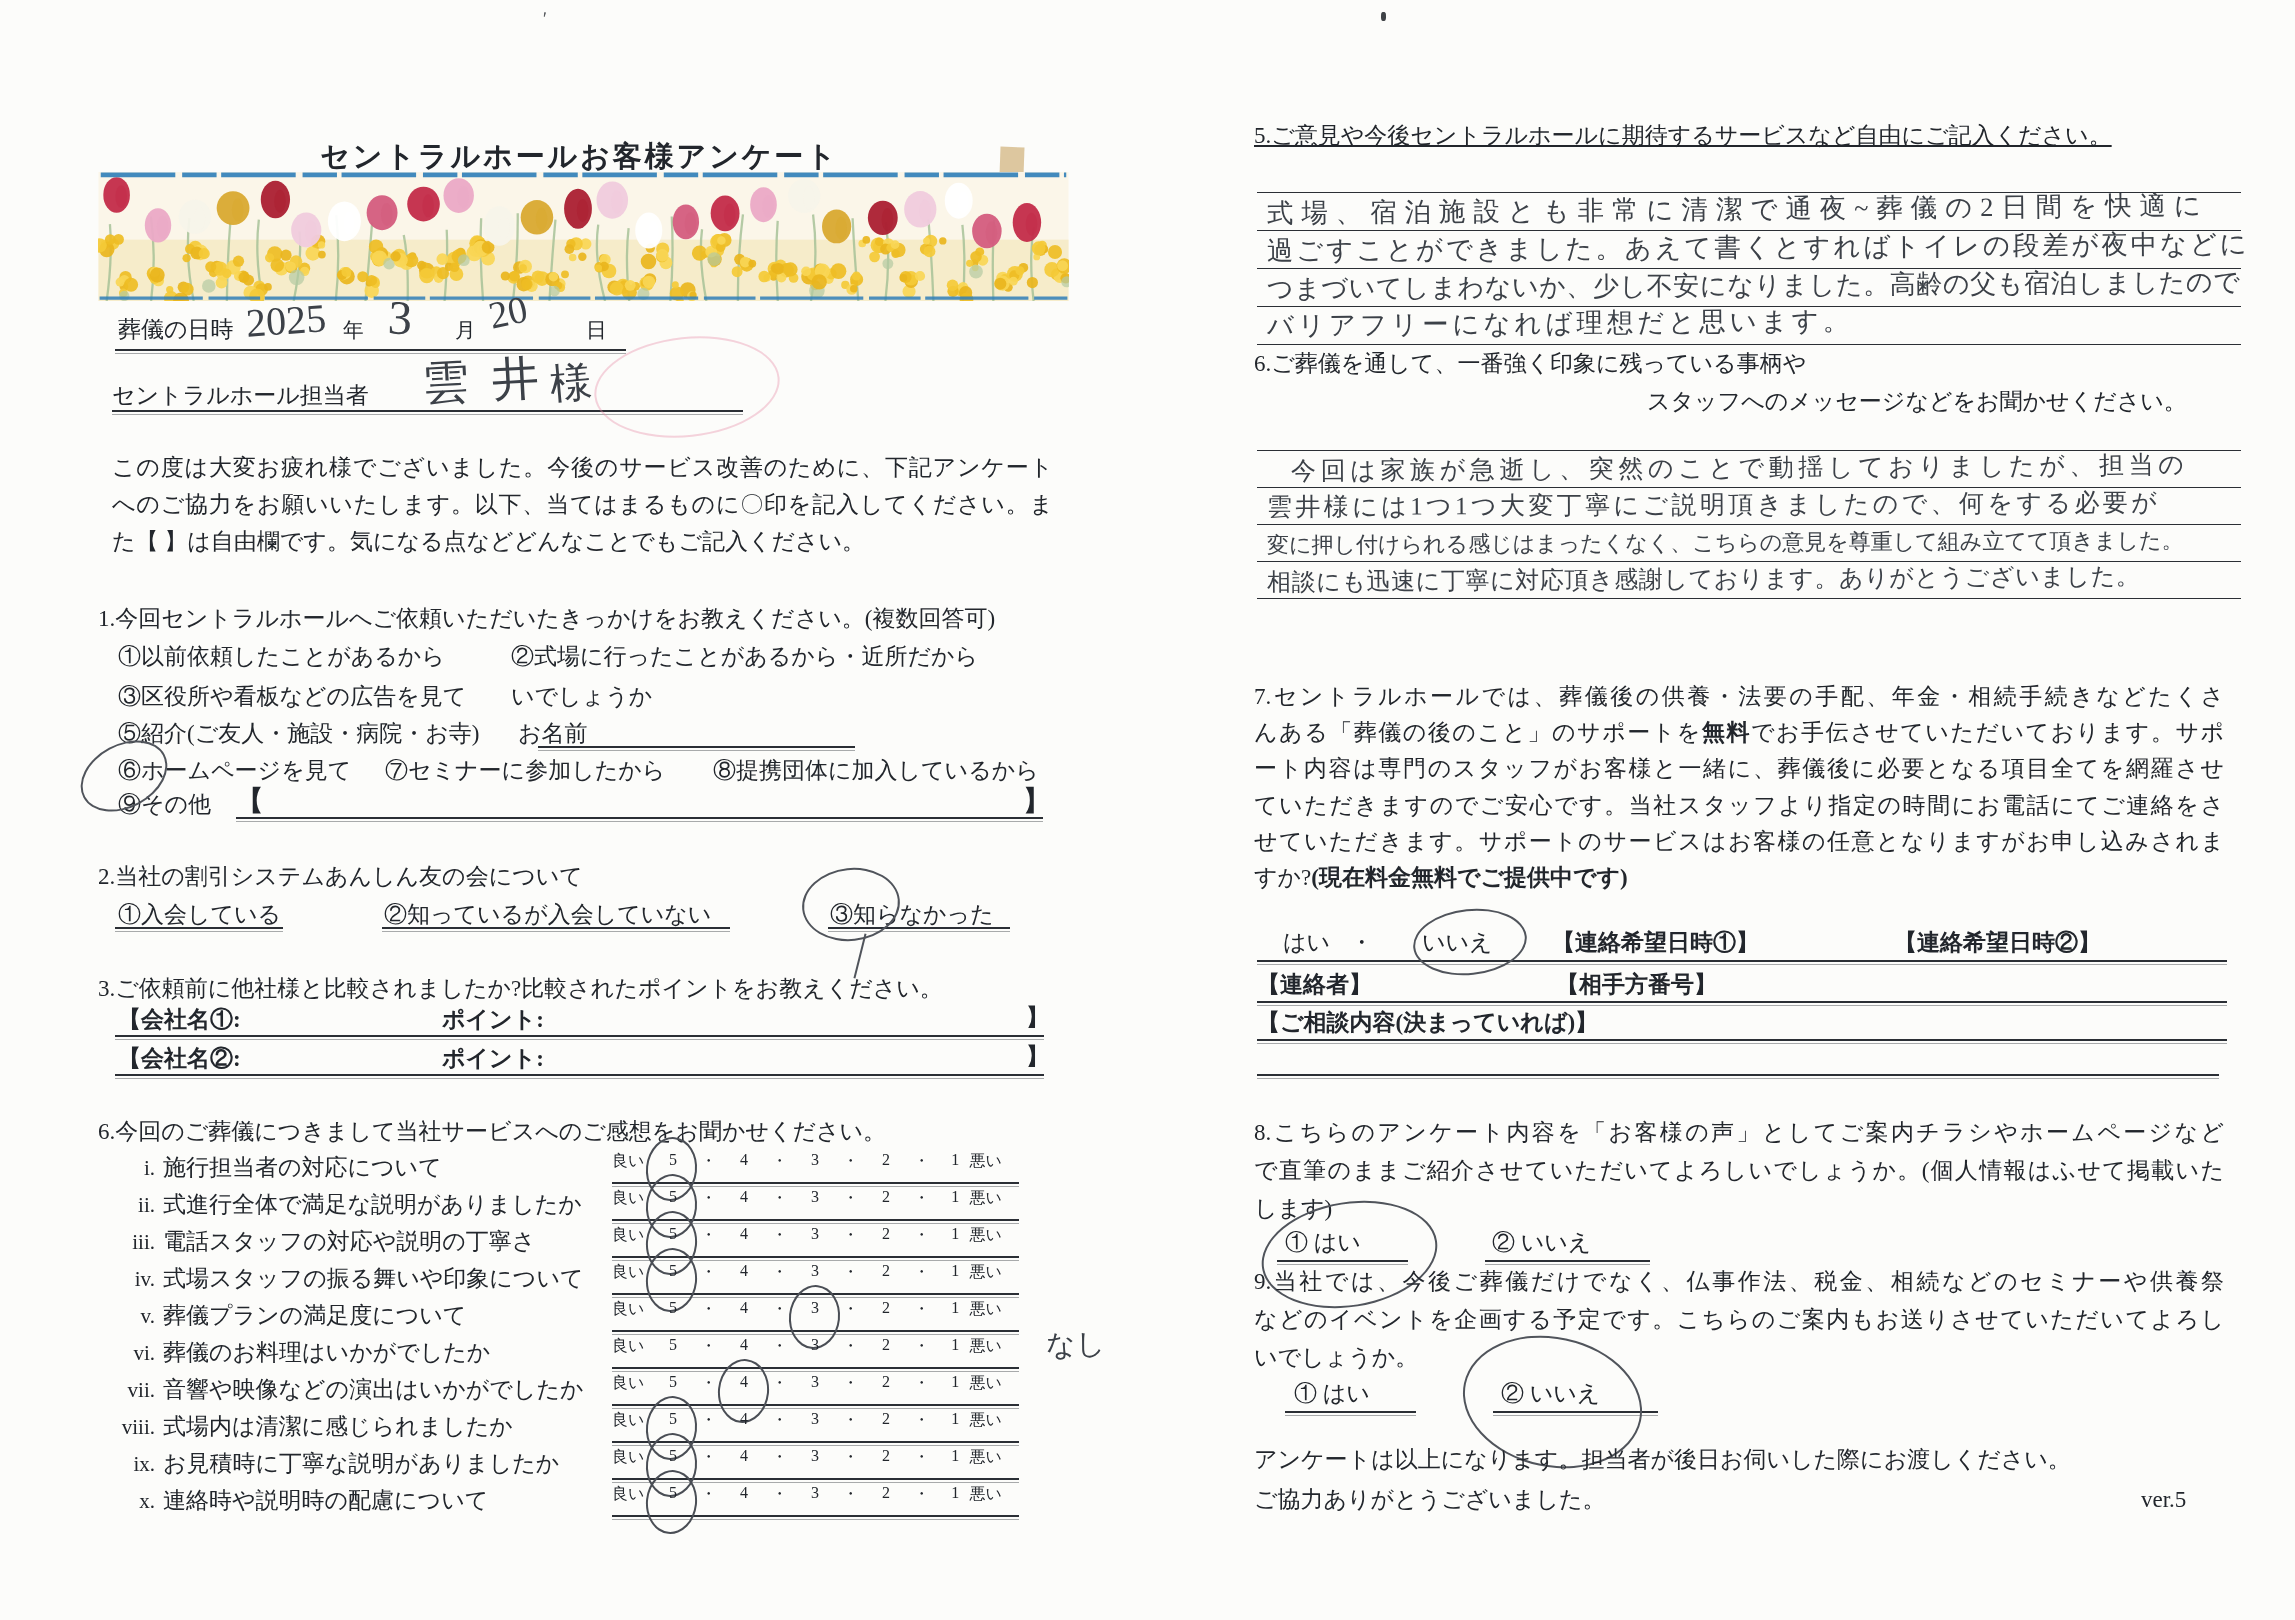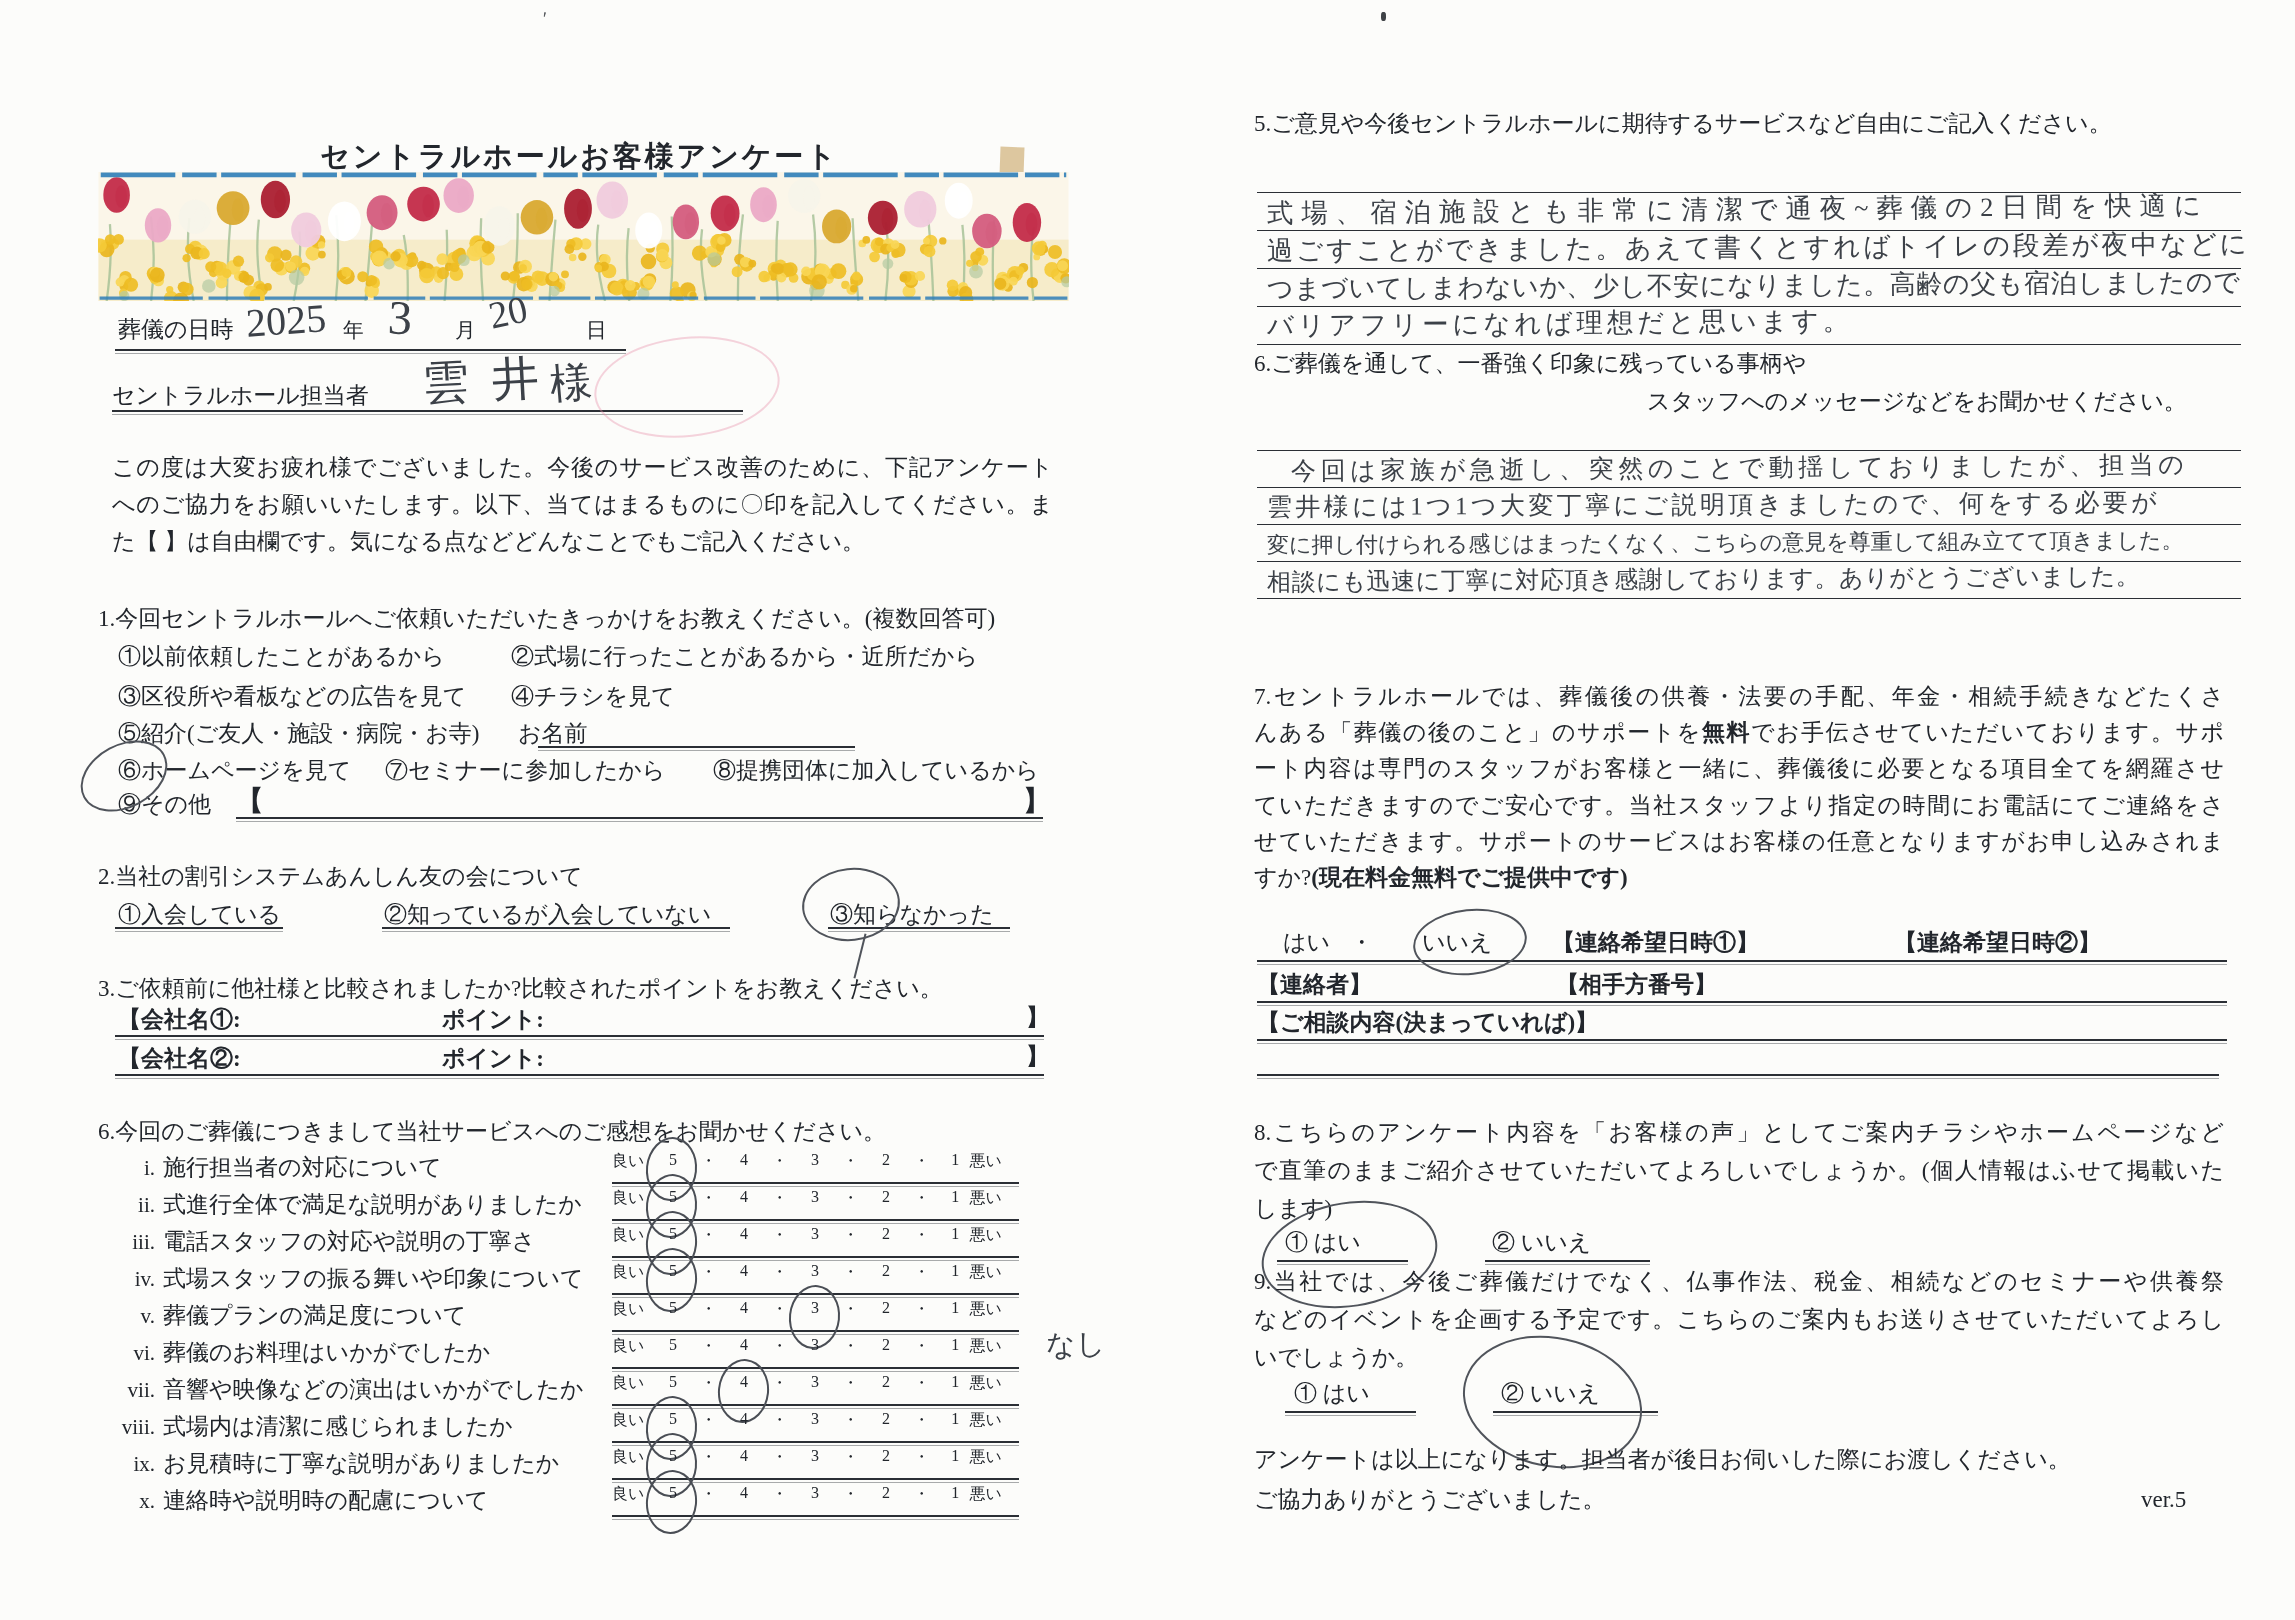--- a/index.html
+++ b/index.html
@@ -435,21 +435,21 @@
   <div class="stamp"></div>
 
   <div class="jl" style="left:112px;top:455px;width:941px;">この度は大変お疲れ様でございました。今後のサービス改善のために、下記アンケート</div>
   <div class="jl" style="left:112px;top:492px;width:941px;">へのご協力をお願いいたします。以下、当てはまるものに〇印を記入してください。ま</div>
   <div class="t" style="left:112px;top:529px;">た【 】は自由欄です。気になる点などどんなことでもご記入ください。</div>
 
   <div class="t" style="left:98px;top:606px;">1.今回セントラルホールへご依頼いただいたきっかけをお教えください。(複数回答可)</div>
   <span class="t" style="left:118px;top:644px;">①以前依頼したことがあるから</span>
   <span class="t" style="left:511px;top:644px;">②式場に行ったことがあるから・近所だから</span>
   <span class="t" style="left:118px;top:684px;">③区役所や看板などの広告を見て</span>
-  <span class="t" style="left:511px;top:684px;">④チラシを見て</span>
+  <span class="t" style="left:511px;top:684px;">いでしょうか</span>
   <span class="t" style="left:118px;top:721px;">⑤紹介(ご友人・施設・病院・お寺)</span>
   <span class="t" style="left:518px;top:721px;">お名前</span>
   <div class="rule" style="left:538px;top:746px;width:317px;"></div>
   <span class="t" style="left:118px;top:758px;">⑥ホームページを見て</span>
   <span class="t" style="left:385px;top:758px;">⑦セミナーに参加したから</span>
   <span class="t" style="left:713px;top:758px;">⑧提携団体に加入しているから</span>
   <span class="t" style="left:118px;top:792px;">⑨その他</span>
   <span class="t b" style="left:236px;top:785px;font-size:27.5px;">【</span>
   <span class="t b" style="left:1023px;top:785px;font-size:27.5px;">】</span>
   <div class="rule" style="left:236px;top:817px;width:807px;"></div>
@@ -663,21 +663,21 @@
           <span class="sd">・</span>
           <span class="sn1">1</span>
           <span class="sb">悪い</span>
           <div class="srule"></div>
           <div class="rate-circle sel-5"></div>
         </div>
       </div>
     </div>
   <span class="hw" style="left:1046px;top:1325px;font-size:29px;transform:rotate(-2deg);">なし</span>
 
-  <div class="t" style="left:1254px;top:111px;">5.ご意見や今後セントラルホールに期待するサービスなど自由にご記入ください。</div>
+  <div class="t" style="left:1254px;top:123px;text-decoration:underline;">5.ご意見や今後セントラルホールに期待するサービスなど自由にご記入ください。</div>
   <div class="ansblock" style="top:192px;">
     <div class="ansrow" style="height:37px;">
         <span class="hwl" style="font-size:26.4px;letter-spacing:8px;transform:rotate(-0.5deg);">式場、宿泊施設とも非常に清潔で通夜~葬儀の2日間を快適に</span>
       </div>
     <div class="ansrow" style="height:37px;">
         <span class="hwl" style="font-size:26.4px;letter-spacing:2.9px;transform:rotate(-0.4deg);">過ごすことができました。あえて書くとすればトイレの段差が夜中などに</span>
       </div>
     <div class="ansrow" style="height:37px;">
         <span class="hwl" style="font-size:26px;letter-spacing:0.6px;transform:rotate(-0.4deg);">つまづいてしまわないか、少し不安になりました。高齢の父も宿泊しましたので</span>
       </div>

